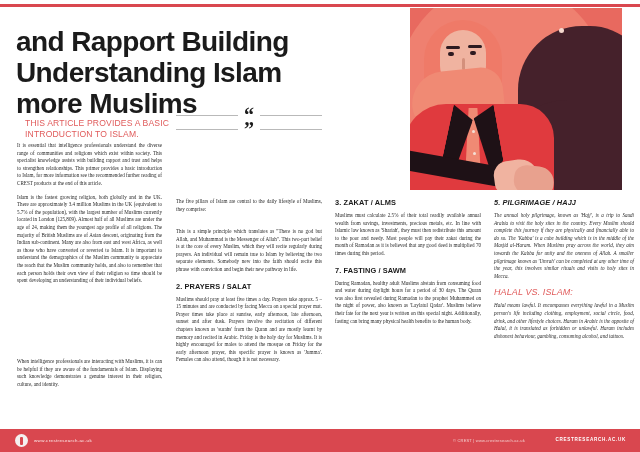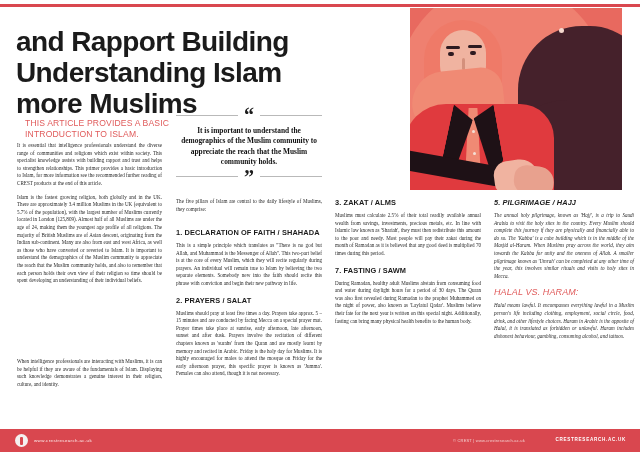--- a/index.html
+++ b/index.html
@@ -255,34 +255,32 @@
   <div id="c1-fund">
     <p class="body-p">When intelligence professionals are interacting with Muslims, it is can be helpful if they are aware of the fundamentals of Islam. Displaying such knowledge demonstrates a genuine interest in their religion, culture, and identity.</p>
   </div>
 
   <div class="quote">
     <div class="q-rule-wrap">
       <div class="q-rule"></div>
       <div class="q-mark">“</div>
       <div class="q-rule"></div>
     </div>
-    <div class="q-text">It is important to understand the demographics of the Muslim community to appreciate the reach that the Muslim community holds.</div>
     <div class="q-rule-wrap">
       <div class="q-rule"></div>
       <div class="q-mark">”</div>
       <div class="q-rule"></div>
     </div>
   </div>
 
   <div id="c2-intro">
     <p class="body-p">The five pillars of Islam are central to the daily lifestyle of Muslims, they comprise:</p>
   </div>
   <div id="c2-sections">
     <div class="sec">
-      <div class="sec-head">1. DECLARATION OF FAITH / SHAHADA</div>
       <p class="body-p">This is a simple principle which translates as "There is no god but Allah, and Muhammad is the Messenger of Allah". This two-part belief is at the core of every Muslim, which they will recite regularly during prayers. An individual will remain true to Islam by believing the two separate elements. Somebody new into the faith should recite this phrase with conviction and begin their new pathway in life.</p>
     </div>
     <div class="sec">
       <div class="sec-head">2. PRAYERS / SALAT</div>
       <p class="body-p">Muslims should pray at least five times a day. Prayers take approx. 5 – 15 minutes and are conducted by facing Mecca on a special prayer mat. Prayer times take place at sunrise, early afternoon, late afternoon, sunset and after dusk. Prayers involve the recitation of different chapters known as 'surahs' from the Quran and are mostly learnt by memory and recited in Arabic. Friday is the holy day for Muslims. It is highly encouraged for males to attend the mosque on Friday for the early afternoon prayer, this specific prayer is known as 'Jumma'. Females can also attend, though it is not necessary.</p>
     </div>
   </div>
 
   <div id="c3-sections">
     <div class="sec">
@@ -294,21 +292,21 @@
       <p class="body-p">During Ramadan, healthy adult Muslims abstain from consuming food and water during daylight hours for a period of 30 days. The Quran was also first revealed during Ramadan to the prophet Muhammed on the night of power, also known as 'Laylatul Qadar'. Muslims believe their fate for the next year is written on this special night. Additionally, fasting can bring many physical health benefits to the human body.</p>
     </div>
   </div>
 
   <div id="c4-sections">
     <div class="sec">
       <div class="sec-head">5. PILGRIMAGE / HAJJ</div>
       <p class="body-p">The annual holy pilgrimage, known as 'Hajj', is a trip to Saudi Arabia to visit the holy sites in the country. Every Muslim should complete this journey if they are physically and financially able to do so. The 'Kabba' is a cube building which is in the middle of the Masjid al-Haram. When Muslims pray across the world, they aim towards the Kabba for unity and the oneness of Allah. A smaller pilgrimage known as 'Umrah' can be completed at any other time of the year, this involves similar rituals and visits to holy sites in Mecca.</p>
     </div>
     <div class="sec">
-      <div class="sec-head red">HALAL VS. HARAM:</div>
+      <div class="sec-head red">HALAL VS. ISLAM:</div>
       <p class="body-p">Halal means lawful. It encompasses everything lawful in a Muslim person's life including clothing, employment, social circle, food, drink, and other lifestyle choices. Haram in Arabic is the opposite of Halal, it is translated as forbidden or unlawful. Haram includes dishonest behaviour, gambling, consuming alcohol, and tattoos.</p>
     </div>
   </div>
 
   <div class="footer">
     <div class="footer-logo">
         <i></i>
       </div>
     <div class="footer-url">www.crestresearch.ac.uk</div>
     <div class="footer-centre">© CREST | www.crestresearch.ac.uk</div>

